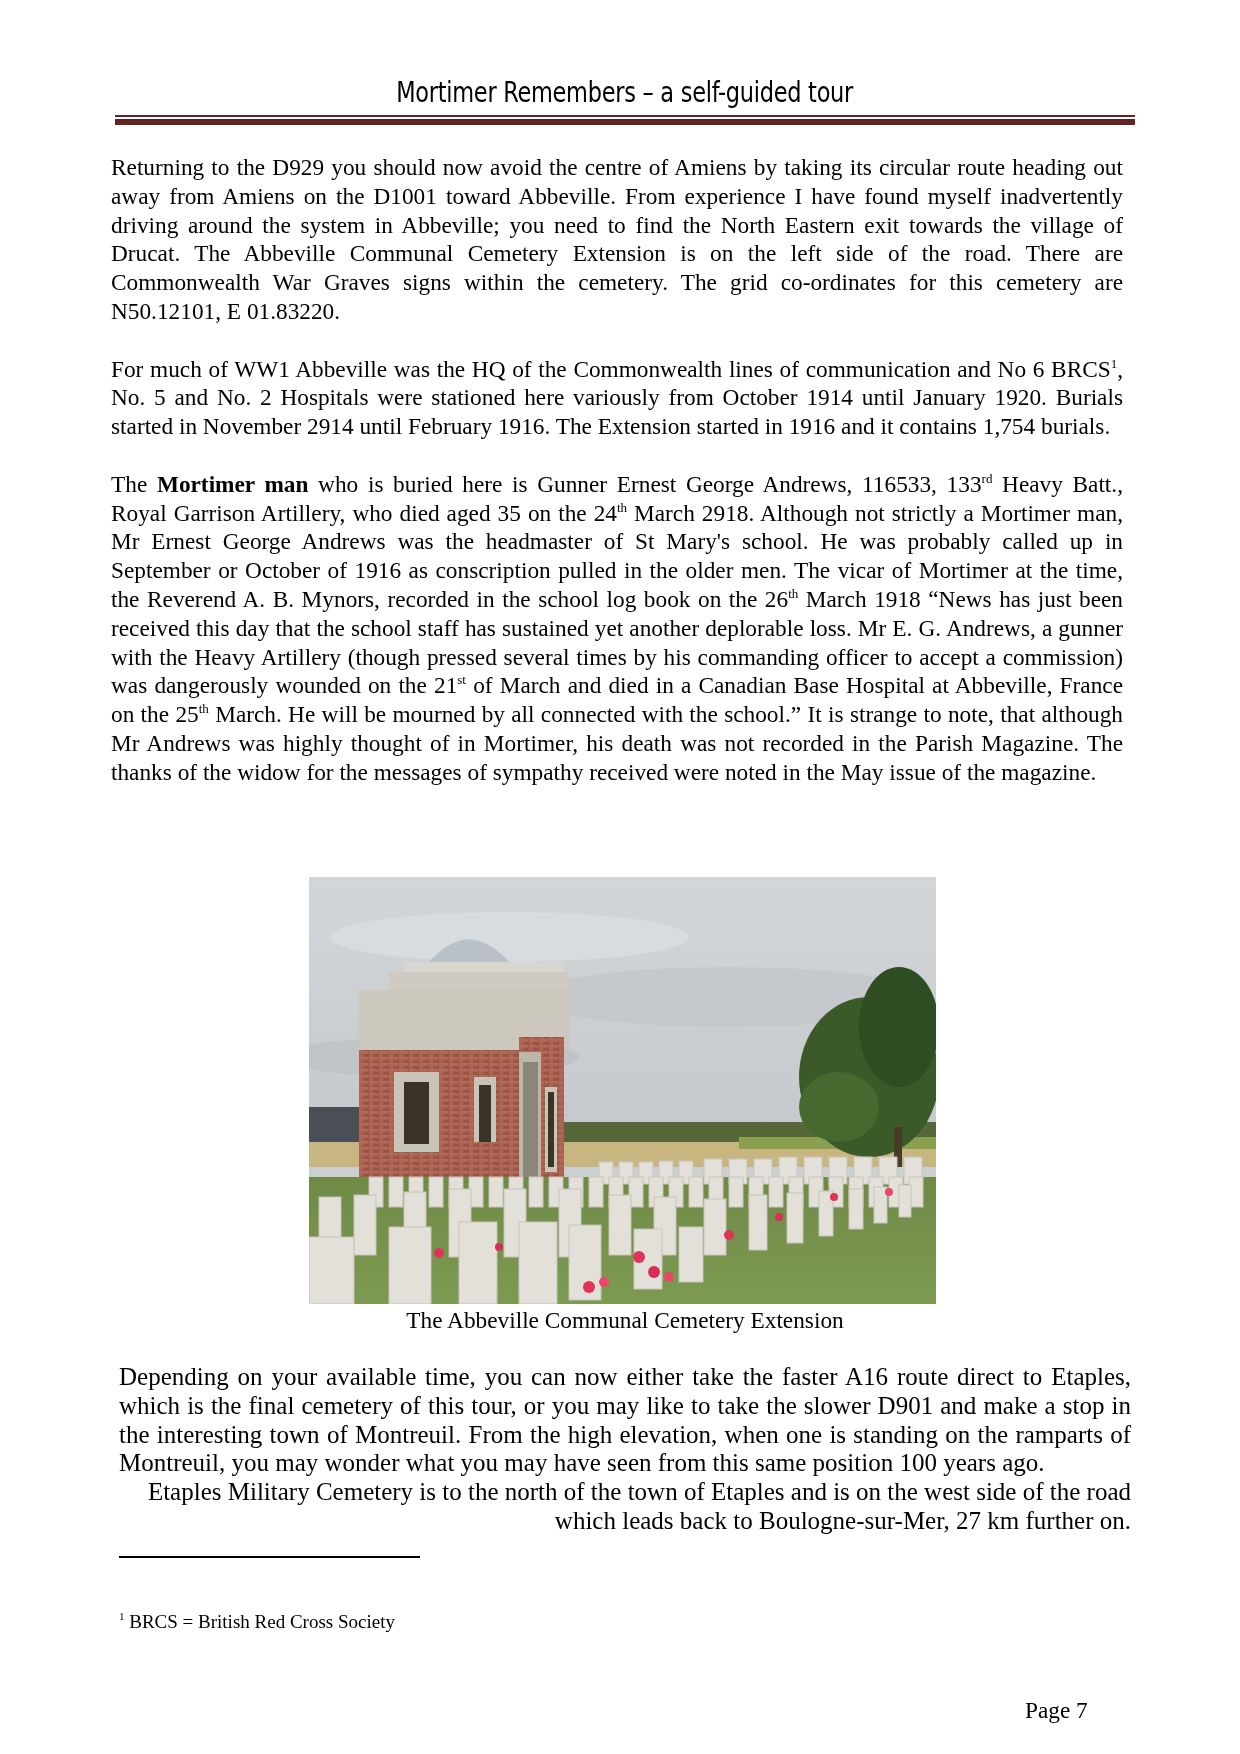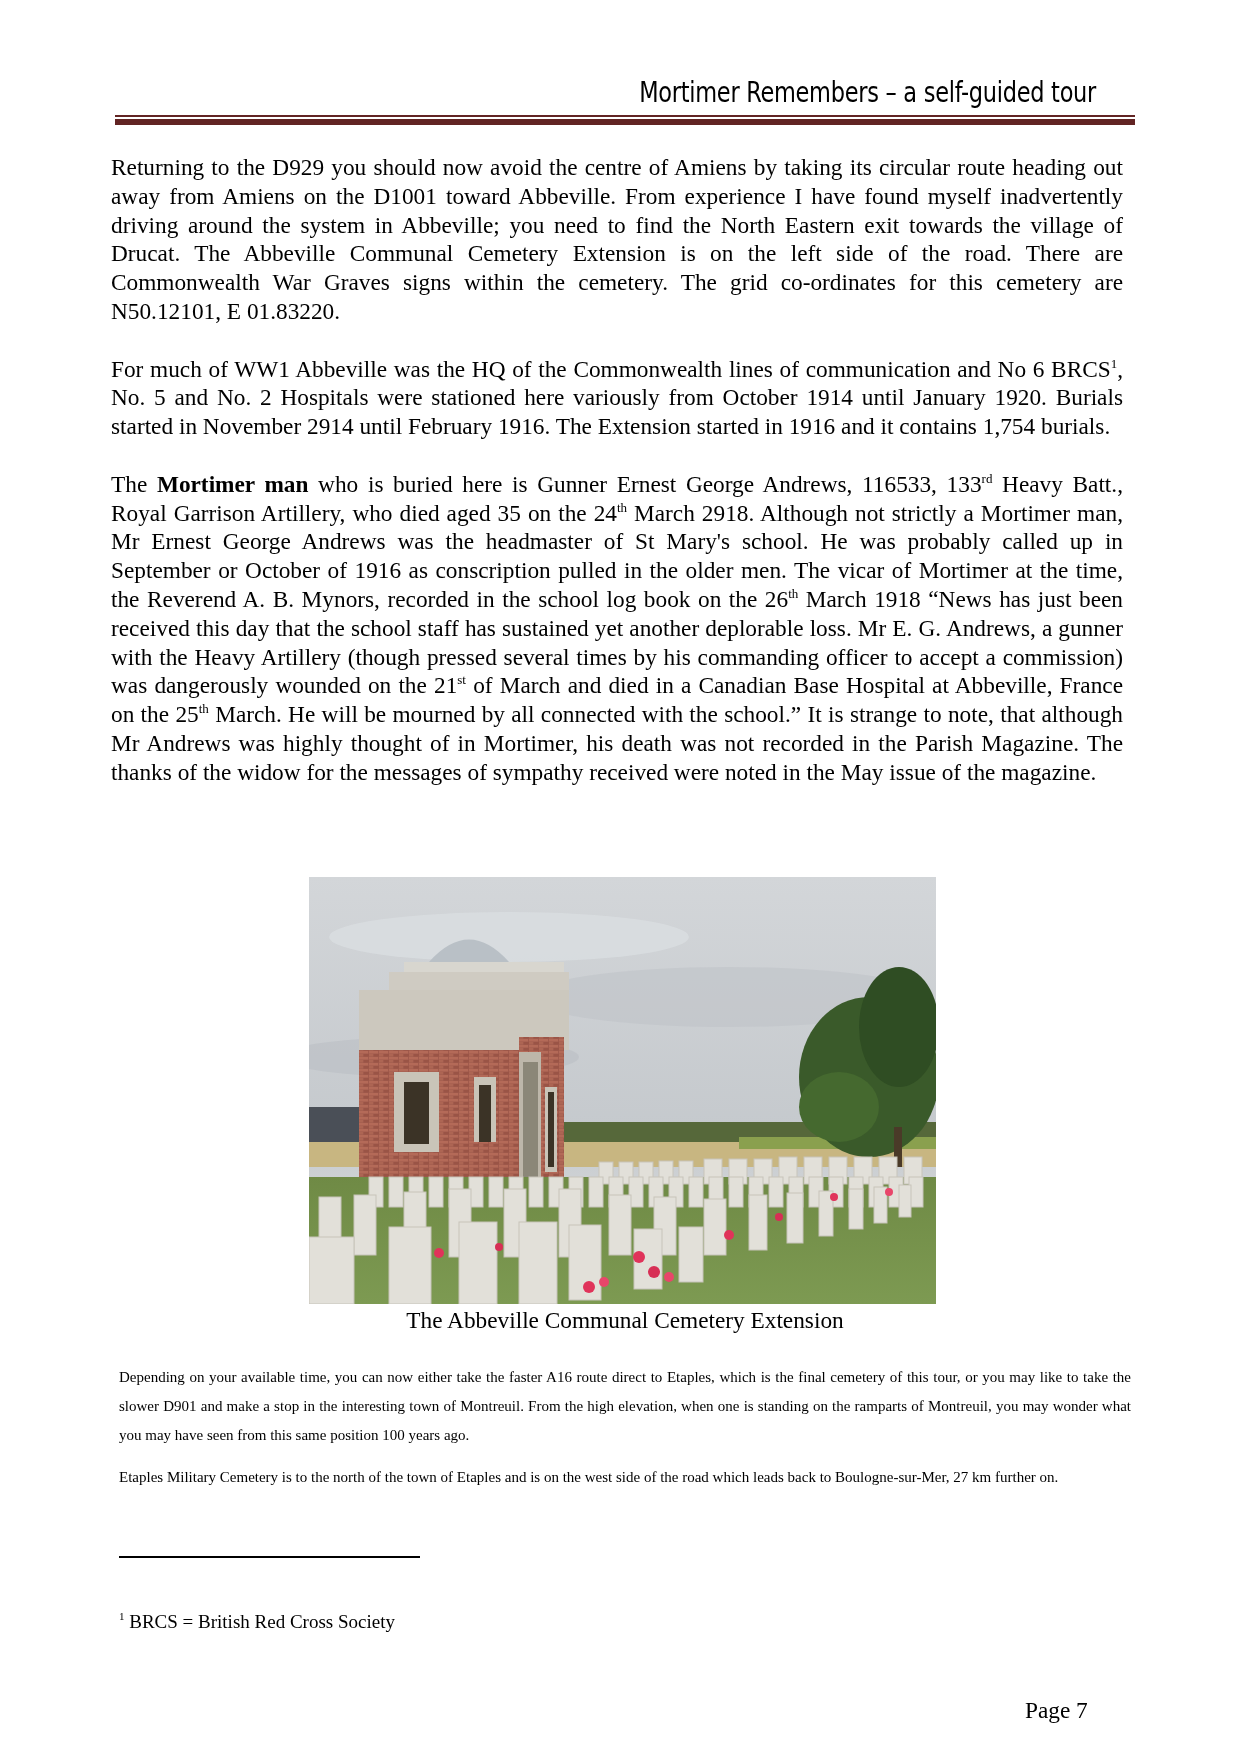--- a/index.html
+++ b/index.html
@@ -13,21 +13,21 @@
       position: relative;
       overflow: hidden;
       font-family: "Liberation Serif", serif;
       color: #000;
     }
     .page-header {
       position: absolute;
       left: 117px;
       top: 74px;
       width: 1016px;
-      text-align: right;
+      text-align: center;
     }
     .header-title {
       font-family: "DejaVu Sans", sans-serif;
       font-stretch: condensed;
       font-size: 29px;
       line-height: 36px;
       letter-spacing: -0.3px;
       transform: scaleX(0.86);
       transform-origin: center;
       display: inline-block;
@@ -87,25 +87,25 @@
       width: 1012px;
       text-align: center;
       font-size: 23.3px;
       line-height: 28px;
     }
     .content2 {
       position: absolute;
       left: 119px;
       top: 1363px;
       width: 1012px;
-      font-size: 15px;
+      font-size: 25px;
       line-height: 28.8px;
     }
     .content2 p { margin: 0; text-align: justify; }
-    .content2 p.last { text-align: left; margin-top: 14px; }
+    .content2 p.last { text-align: right; }
     .footnote-rule {
       position: absolute;
       left: 119px;
       top: 1556px;
       width: 301px;
       height: 2px;
       background: #000;
     }
     .footnote {
       position: absolute;

